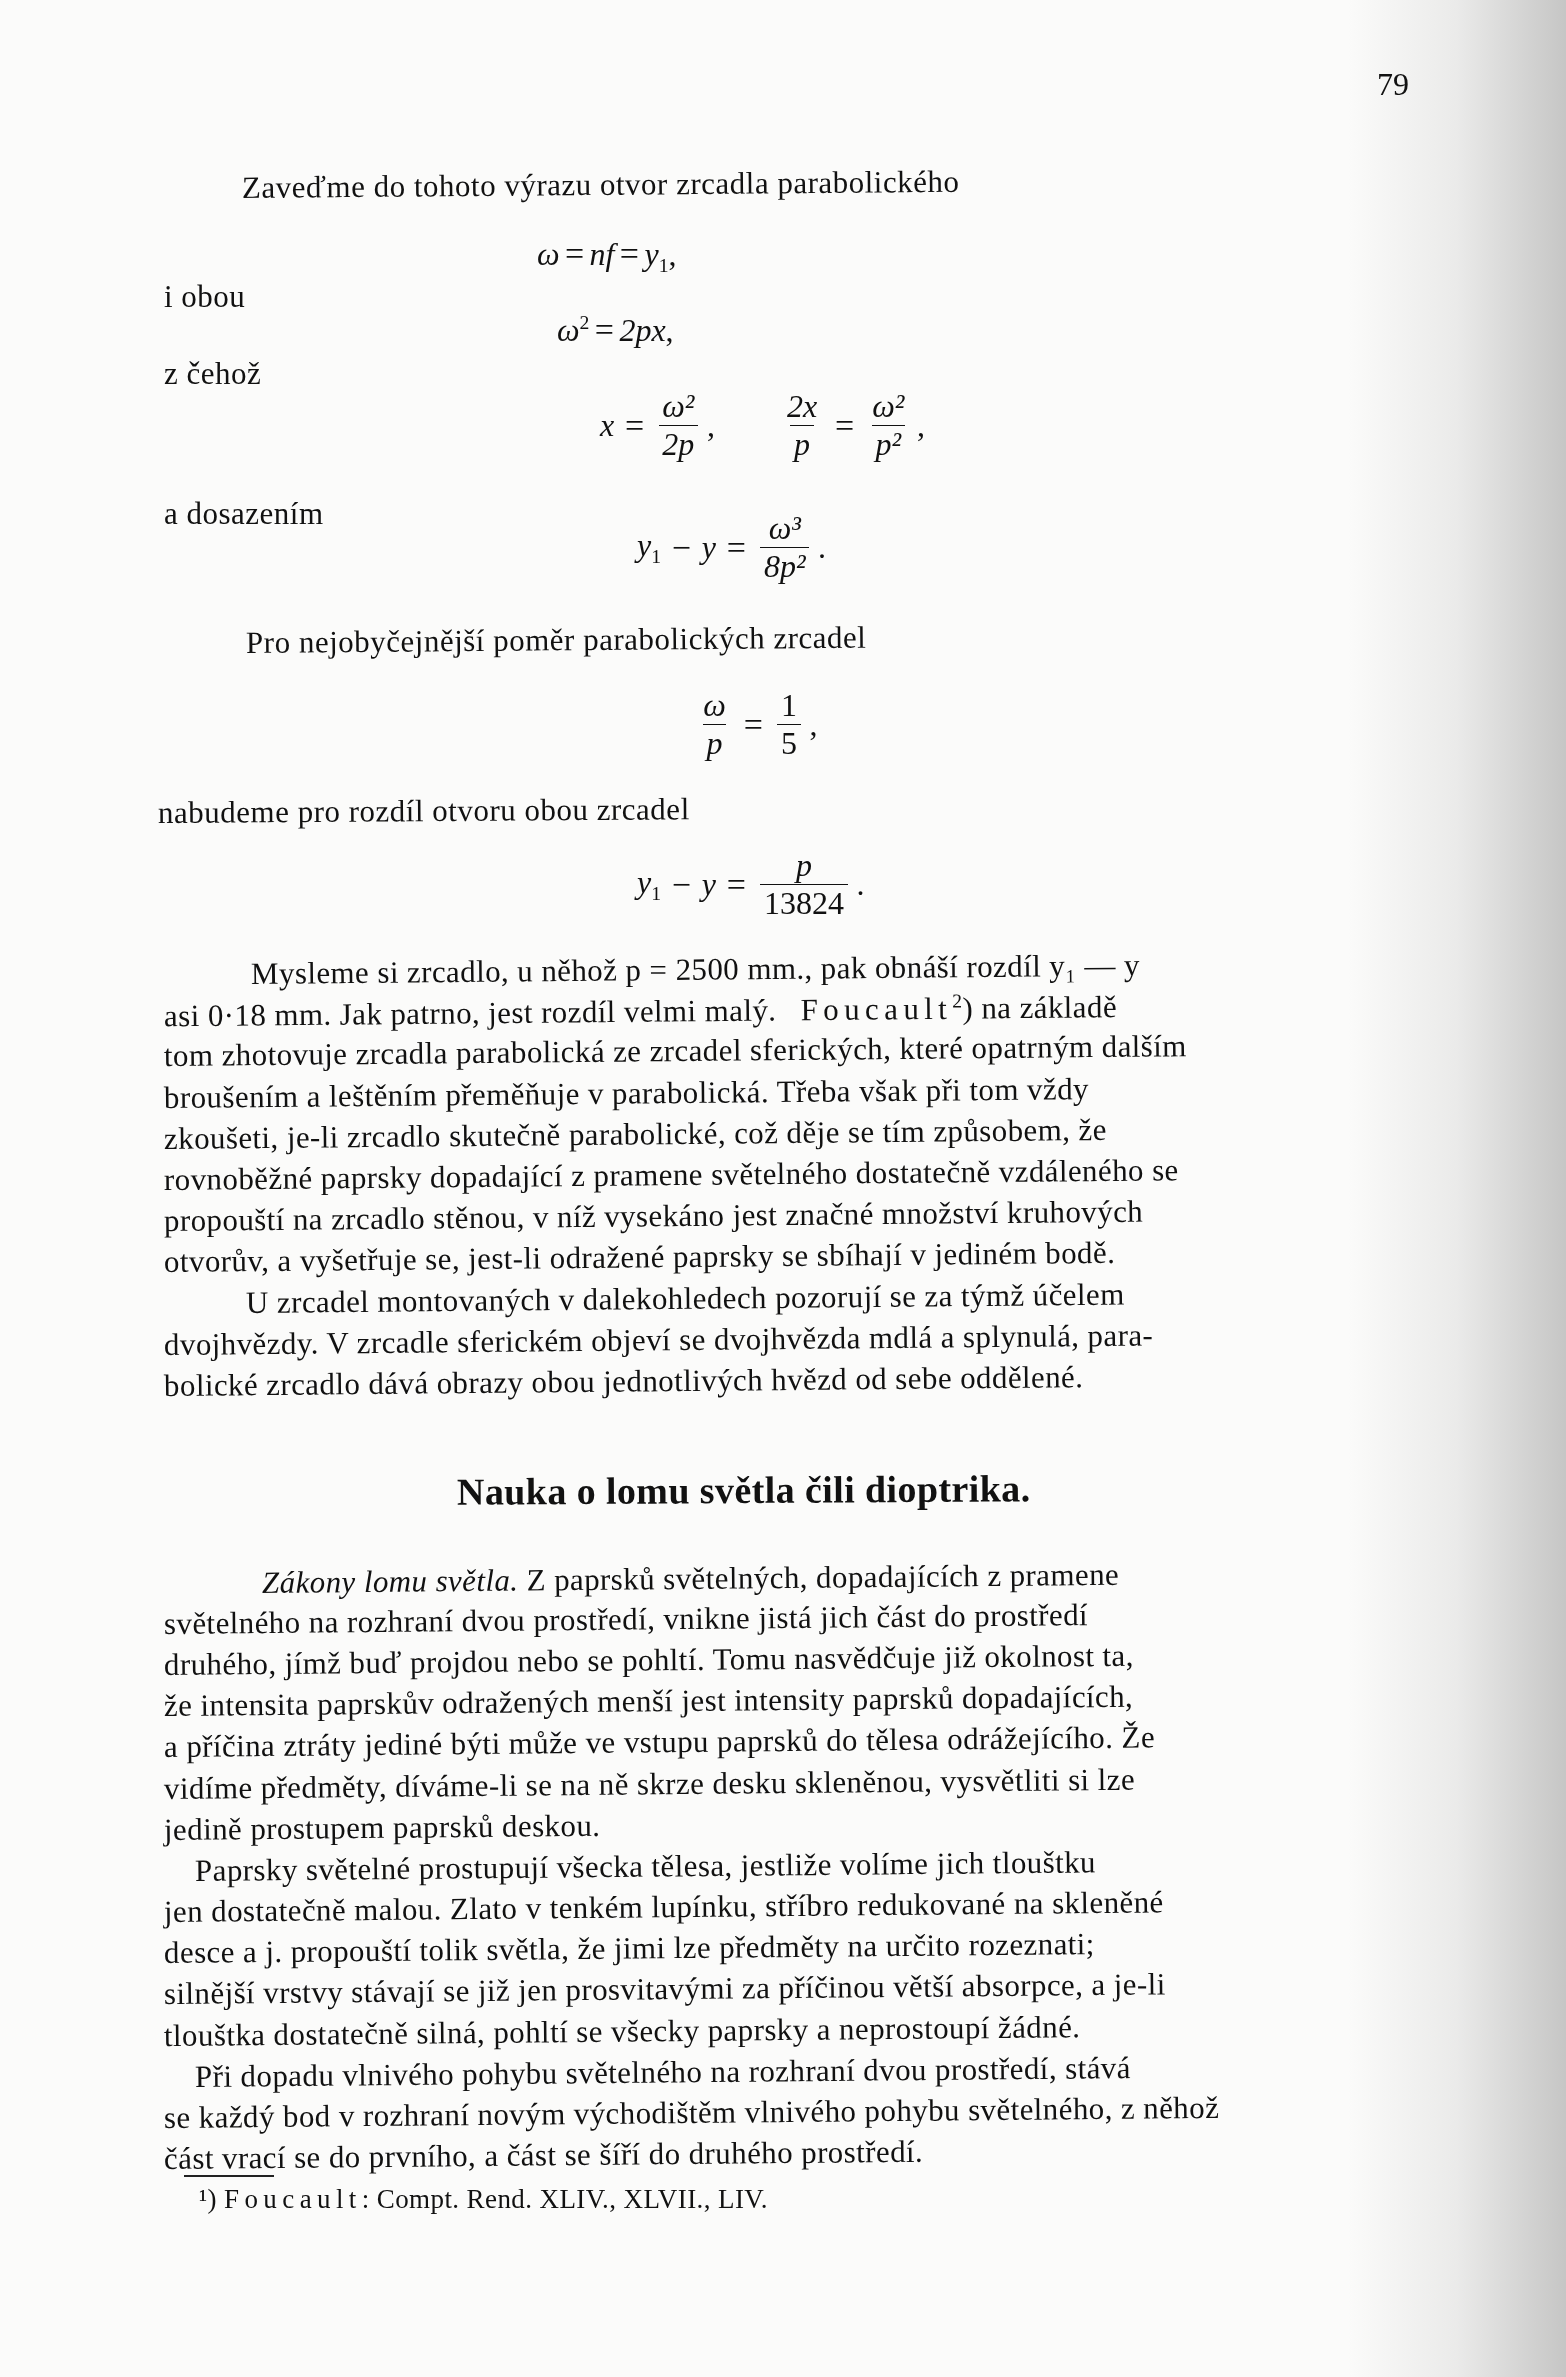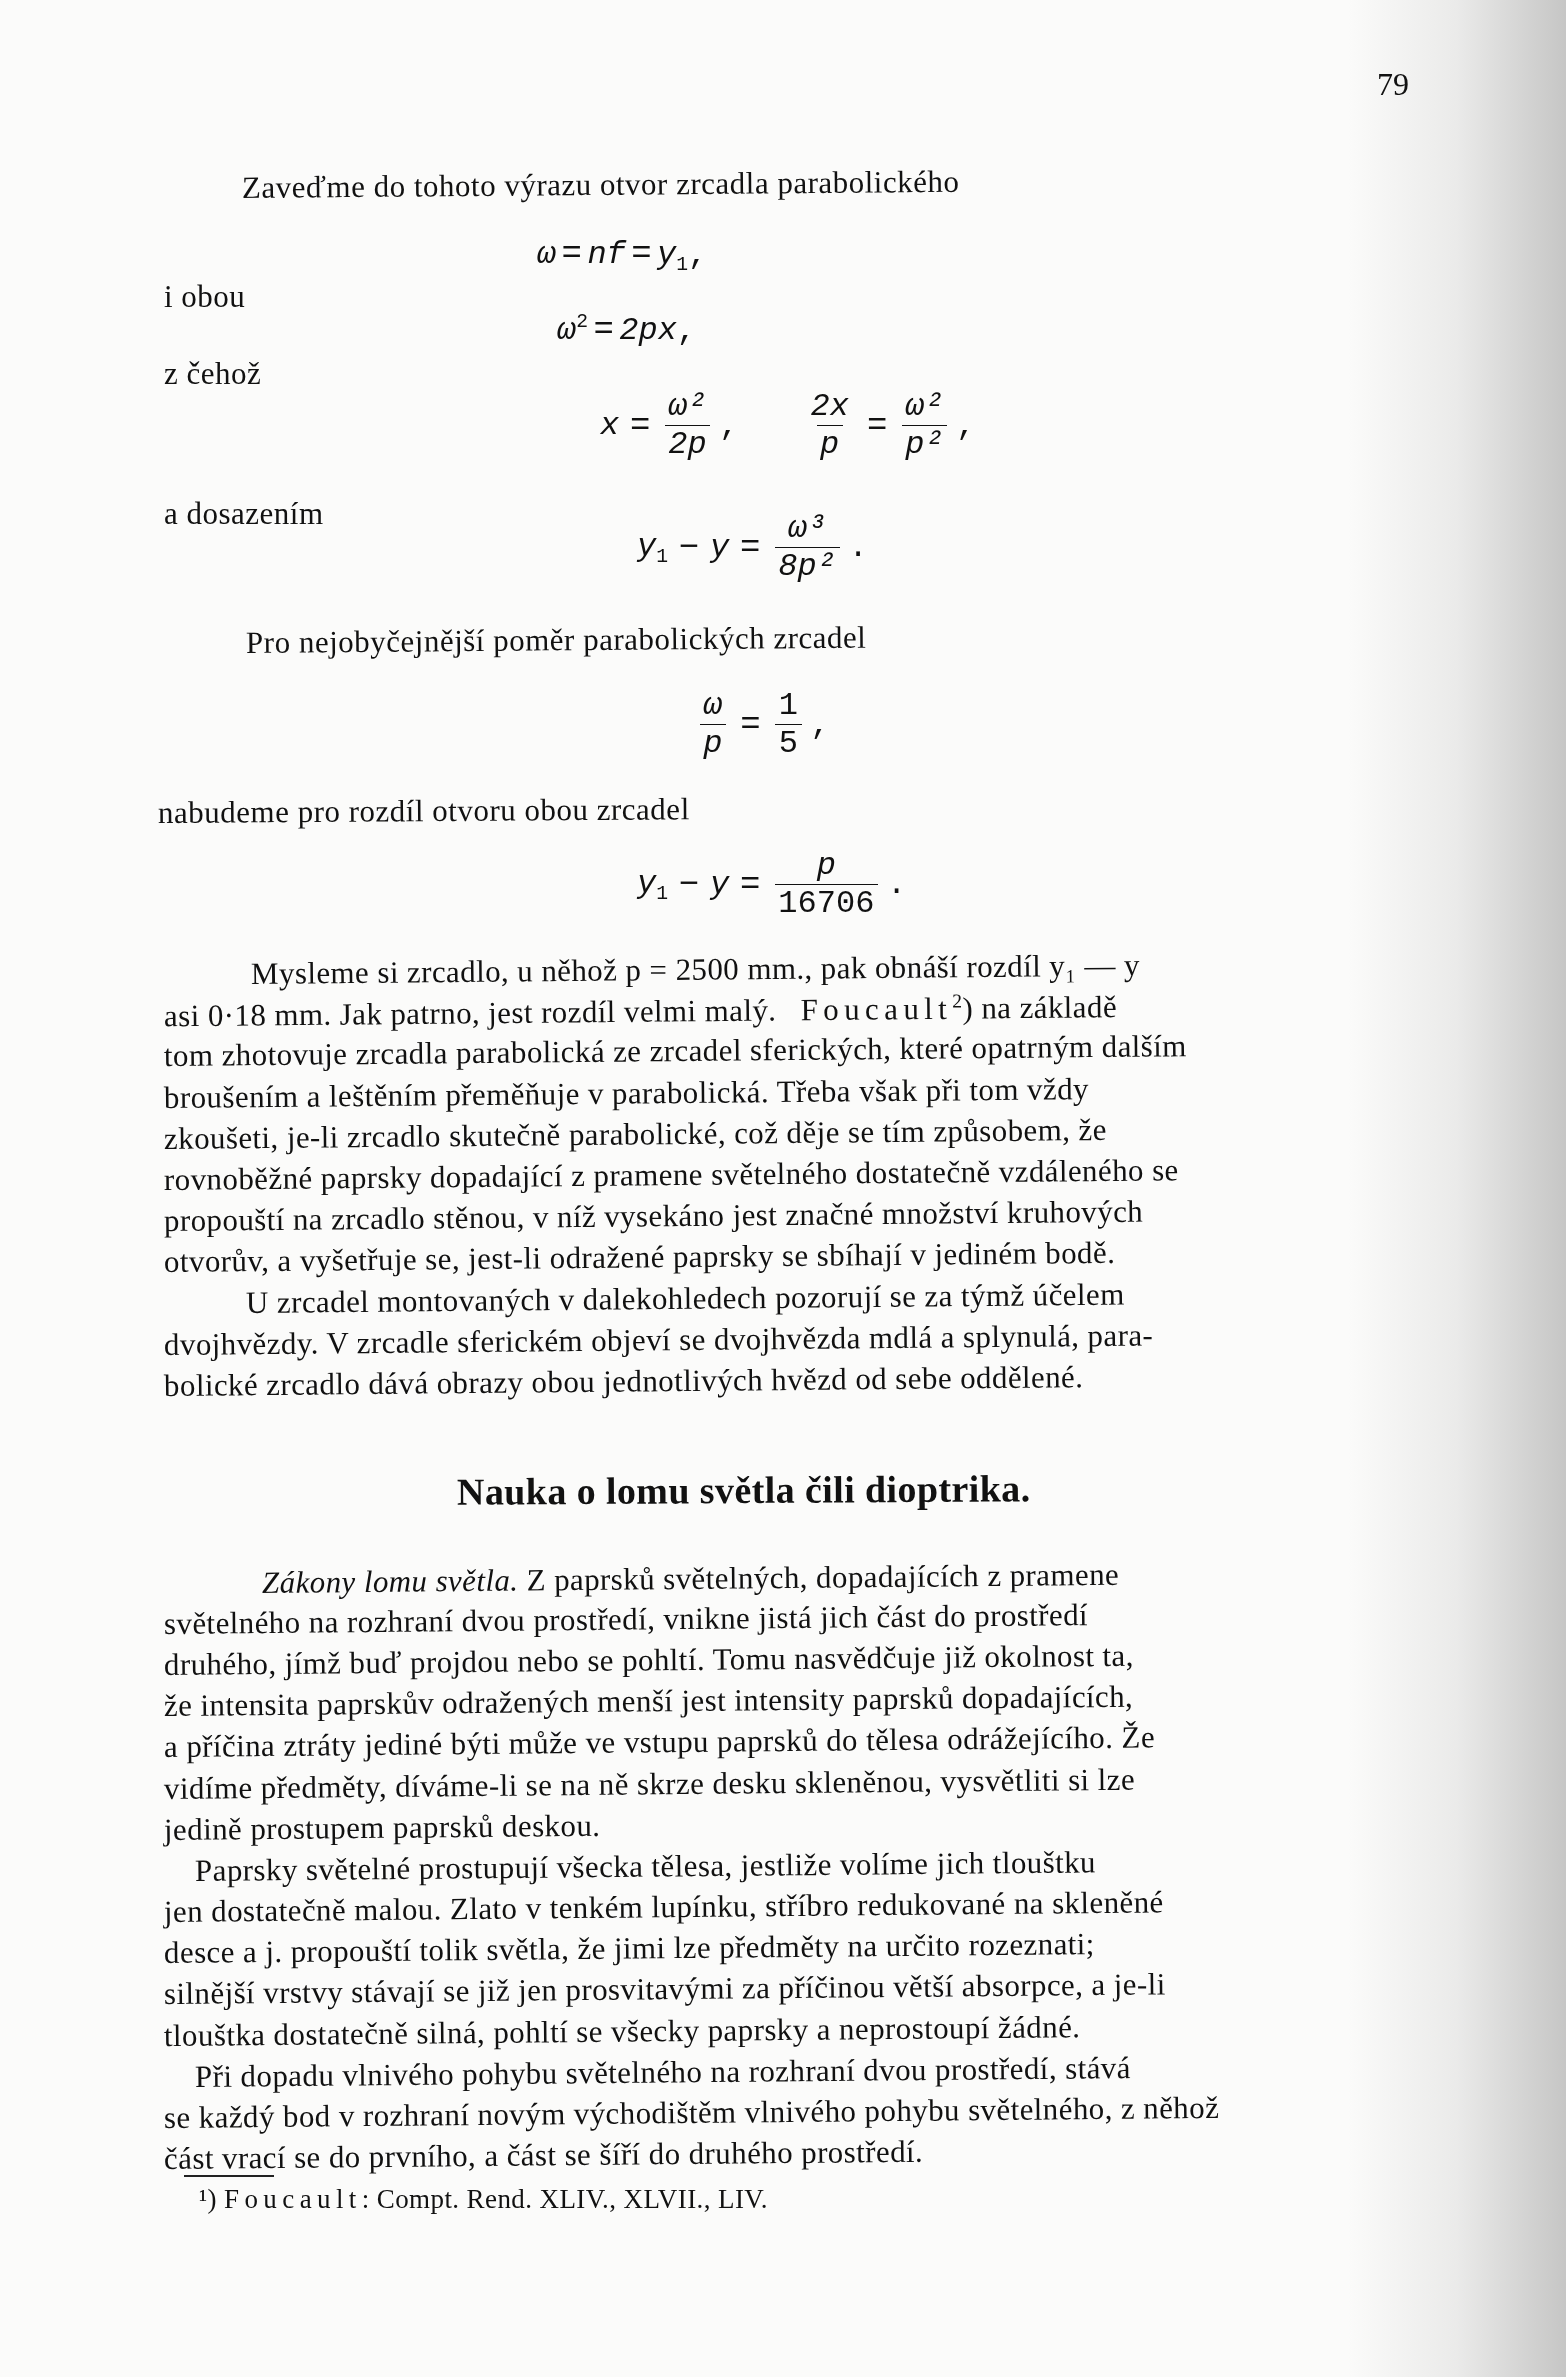--- a/index.html
+++ b/index.html
@@ -11,21 +11,21 @@
     position: relative;
   }
   .page-shade {
     position: absolute; inset: 0; pointer-events: none;
     background:
       linear-gradient(to right, rgba(0,0,0,0) 0%, rgba(0,0,0,0) 86%, rgba(90,90,90,0.10) 93%, rgba(60,60,60,0.28) 100%);
   }
   .abs { position: absolute; white-space: nowrap; }
   .page-number { left: 1377px; top: 66px; font-size: 32px; text-align: center; }
   .txt { font-size: 31px; letter-spacing: 0.5px; transform-origin: left center; }
-  .math { font-family: Liberation Mono, monospace; font-style: italic; font-size: 32px; }
+  .math { font-family: Liberation Serif, serif; font-style: italic; font-size: 32px; }
   .math .up { font-style: normal; }
   .sup { font-size: 19.7px; vertical-align: super; font-style: normal; }
   .sub { font-size: 19.7px; vertical-align: sub; font-style: normal; }
   .frac { display: inline-flex; flex-direction: column; align-items: center; vertical-align: middle; margin: 0 3.6px; }
   .frac .num { padding: 0 3.6px 1.8px; line-height: 1.05; }
   .frac .den { padding: 1.8px 3.6px 0; line-height: 1.05; border-top: 1.8px solid #111; }
   .eq { display: inline-flex; align-items: center; gap: 5.4px; }
   .op { font-style: normal; margin: 0 5.4px; font-size: 34px; }
   .heading { left: 457px; top: 1468px; font-size: 38px; font-weight: bold; letter-spacing: 0.4px; transform: rotate(-0.35deg); }
   .spaced { letter-spacing: 5.4px; }
@@ -114,21 +114,21 @@
 <div class="abs txt" style="left:158px; top:795px; transform: rotate(-0.4deg);">nabudeme pro rozdíl otvoru obou zrcadel</div>
 
 <div class="abs math" style="left:637px; top:849px;">
   <span class="eq">
     <span><span>y</span><span class="sub">1</span></span>
       <span class="op up">−</span>
       <span>y</span>
       <span class="op up">=</span>
     <span class="frac">
         <span class="num">p</span>
-        <span class="den up">16706</span>
+        <span class="den up">13824</span>
       </span>
       <span class="up">.</span>
   </span>
 </div>
 
 <div class="abs para-line" style="left:251px; top:956px;">Mysleme si zrcadlo, u něhož p = 2500 mm., pak obnáší rozdíl y₁ — y</div>
 <div class="abs para-line" style="left:164px; top:997px;">
   <span>asi 0·18 mm.  Jak patrno, jest rozdíl velmi malý.</span>
   <span style="display:inline-block;width:16px"></span><span class="spaced">Foucault</span><span class="sup">2</span><span>) na základě</span>
 </div>

